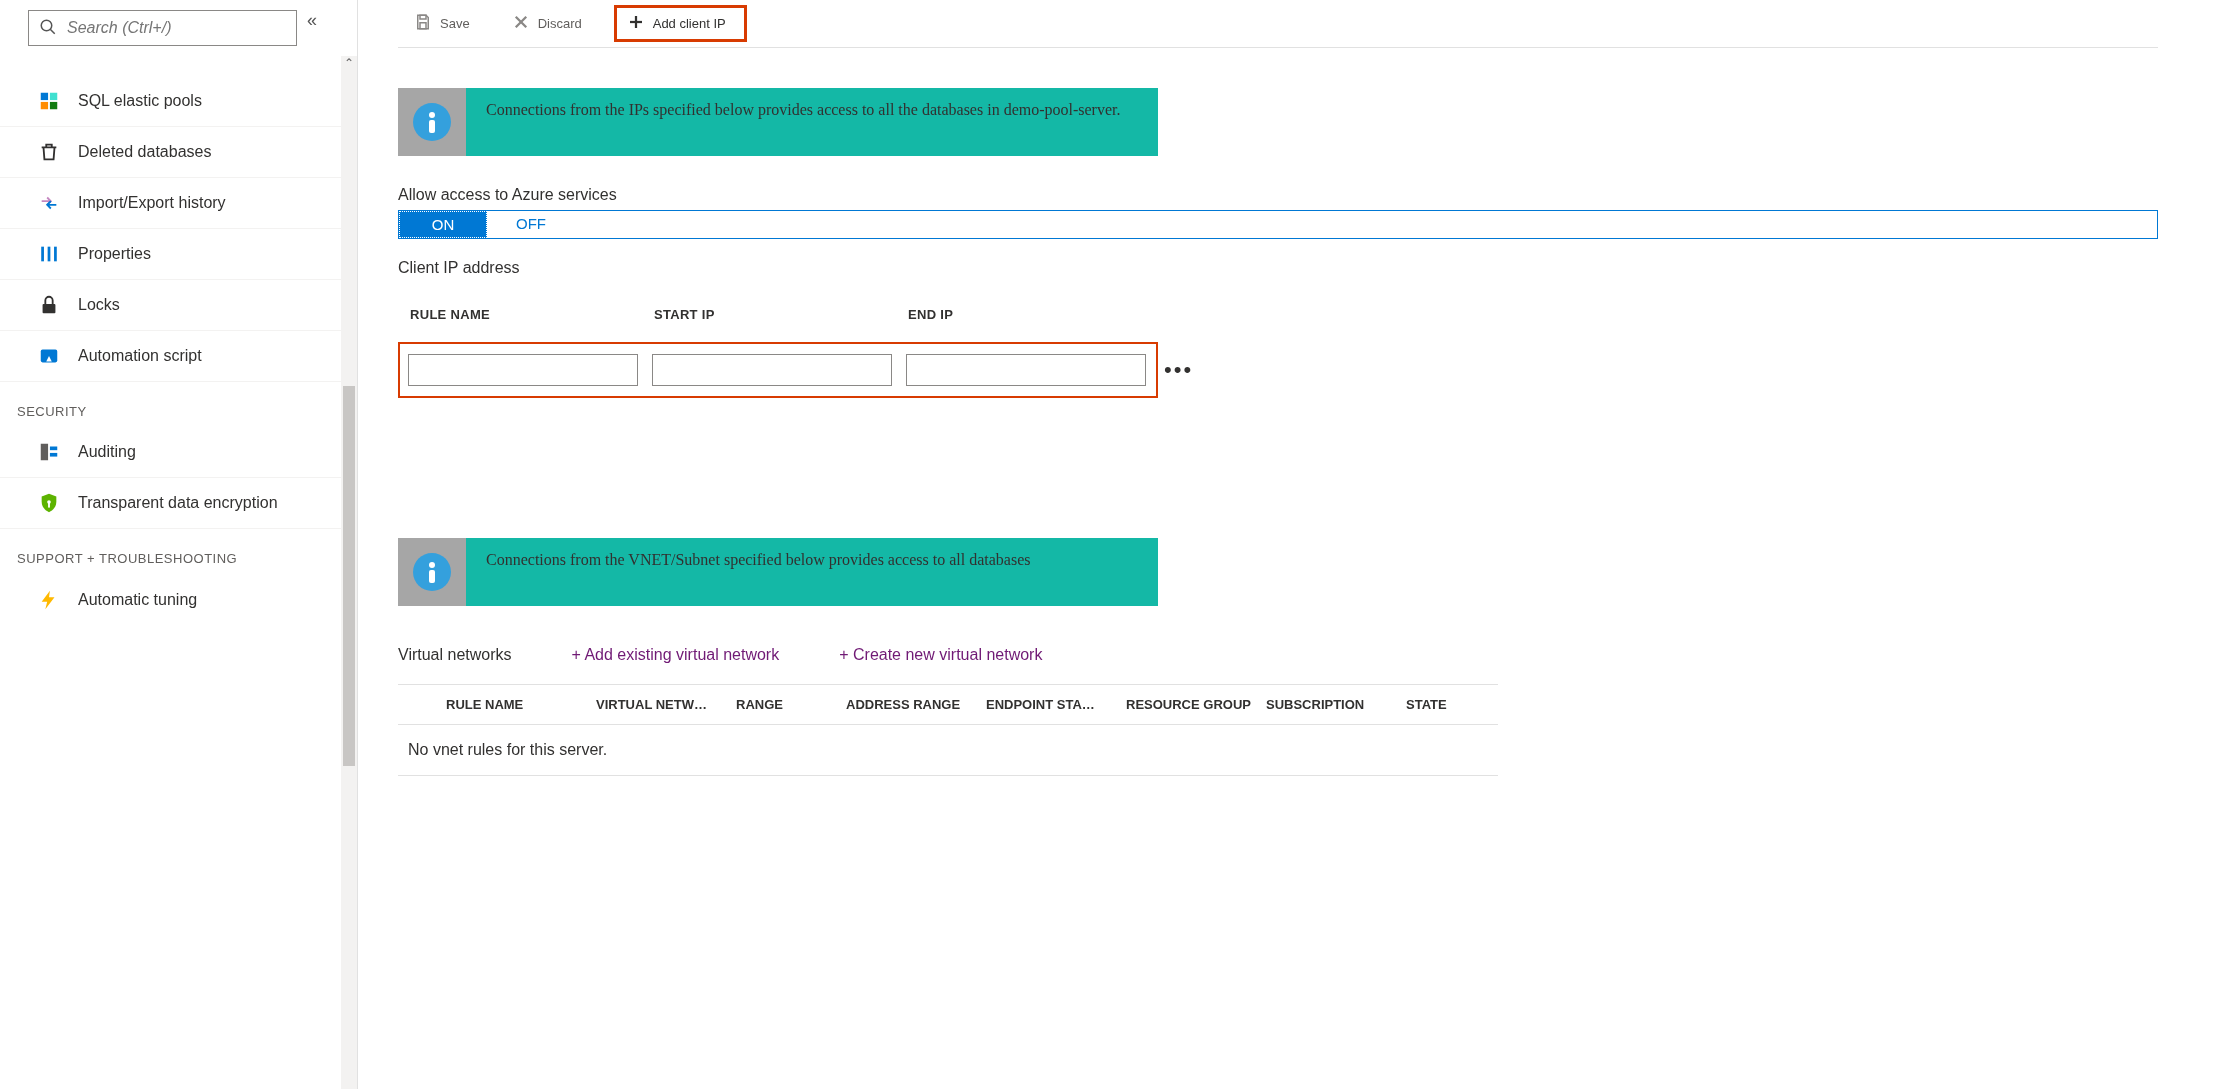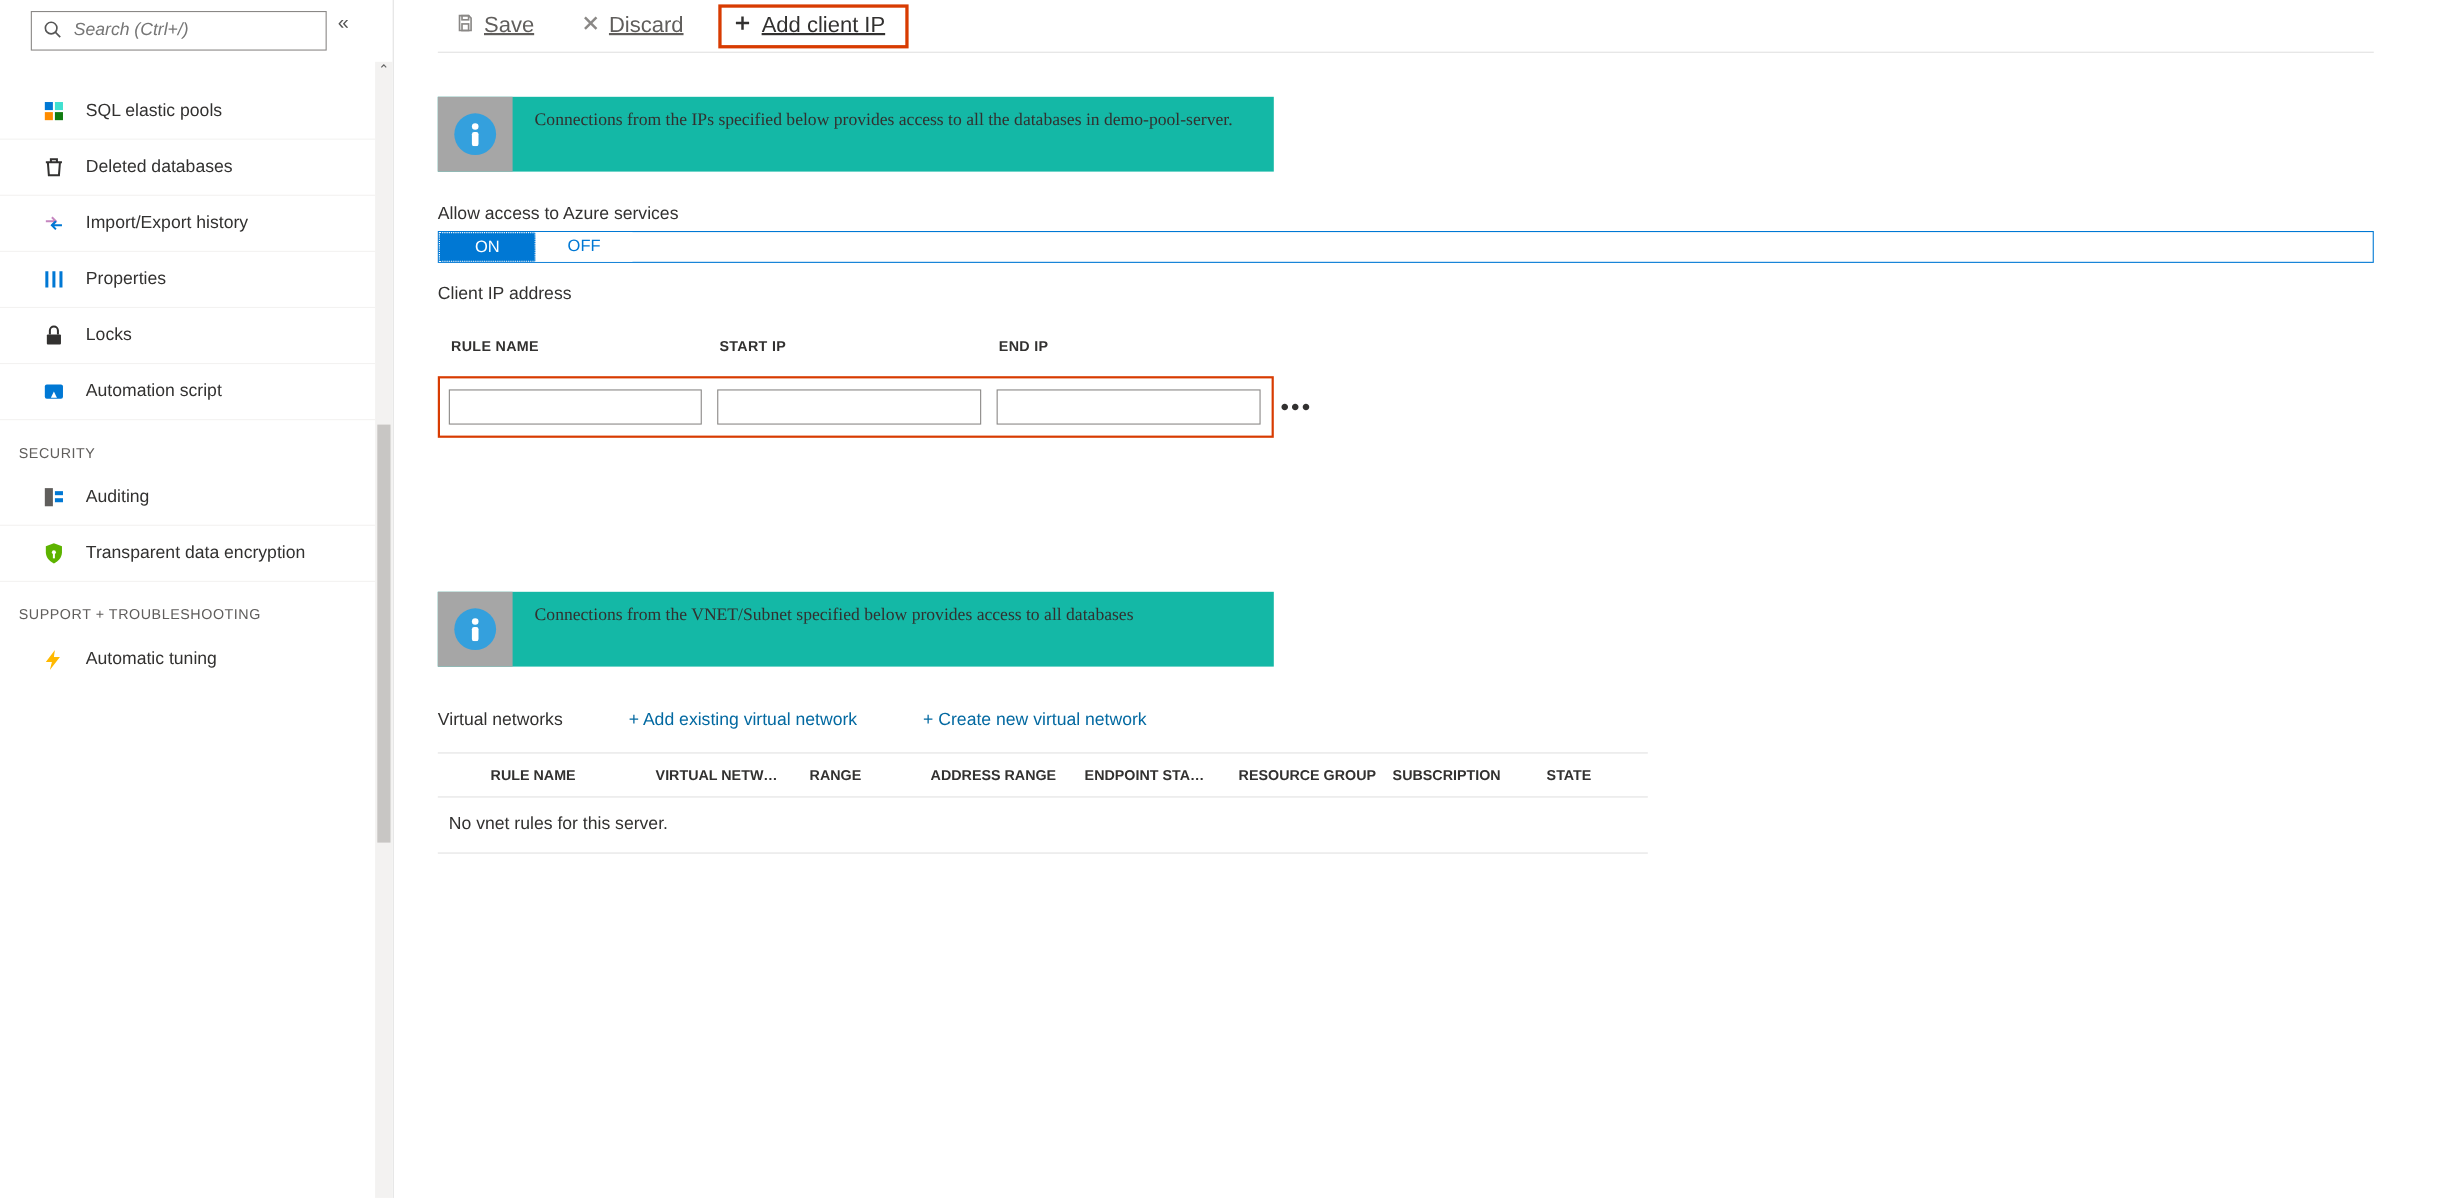--- a/index.html
+++ b/index.html
@@ -121,23 +121,22 @@
     align-items: center;
     gap: 22px;
     padding-left: 6px;
   }
   .tb-btn {
     display: flex;
     align-items: center;
     gap: 8px;
     padding: 4px 10px;
     cursor: pointer;
-    font-size: 20px;
+    font-size: 13px;
     color: #605e5c;
-    text-decoration: underline;
   }
   .tb-btn.highlight {
     border: 3px solid #d83b01;
     color: #323130;
     padding: 5px 18px 5px 10px;
   }
   .tb-btn svg { width: 18px; height: 18px; }
 
   .info-banner {
     display: flex;
@@ -223,21 +222,21 @@
   .more-dots { font-size: 22px; letter-spacing:2px; color:#323130; cursor:pointer; text-align:left; padding-left:4px; }
 
   .vnet-section { margin-top: 100px; }
   .vnet-header-row {
     display: flex;
     gap: 60px;
     align-items: center;
     margin-top: 40px;
     font-size:16px;
   }
-  .vnet-link { color: #0369a1; cursor: pointer; }
+  .vnet-link { color: #701a75; cursor: pointer; }
 
   .vnet-table { margin-top: 20px; width: 1100px; border-top:1px solid #e1e1e1; }
   .vnet-cols {
     display: grid;
     grid-template-columns: 150px 140px 110px 140px 140px 140px 140px 80px;
     gap: 0;
     padding: 12px 10px 12px 48px;
     font-size: 13px;
     font-weight: 600;
     border-bottom: 1px solid #e1e1e1;

